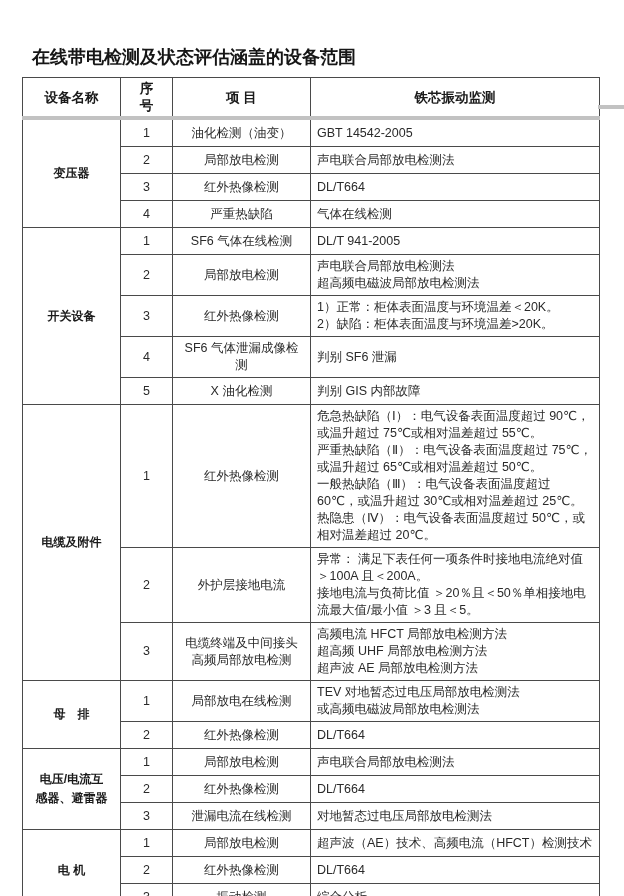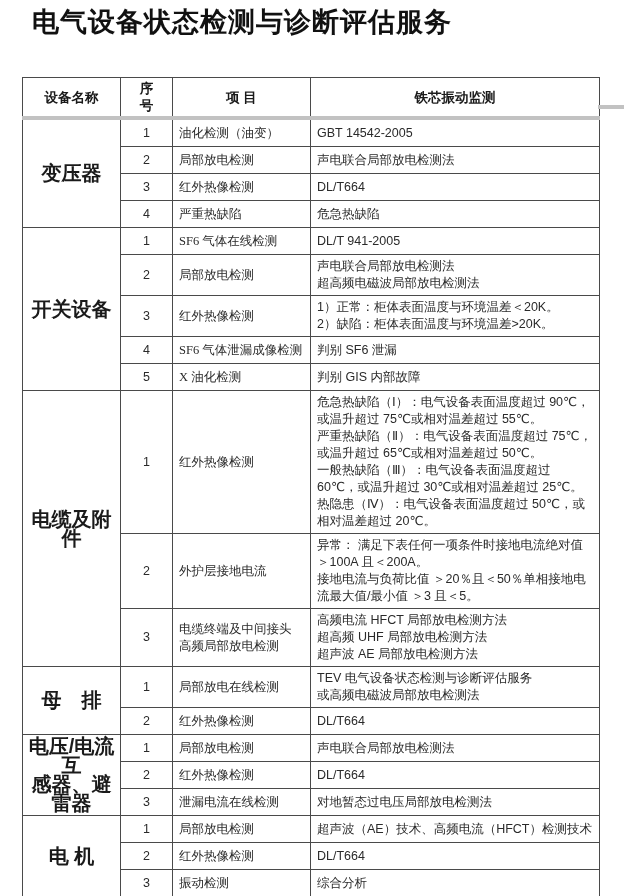--- a/index.html
+++ b/index.html
@@ -59,45 +59,45 @@
     font-weight: bold;
     color: #1a1a1a;
     text-align: center;
     border-bottom: 4px solid #c2c2c2;
     padding: 2px 16px;
   }
   .equipment-table td { height: 20px; }
   td.device-cell {
     text-align: center;
     font-weight: bold;
-    font-size: 20px;
+    font-size: 12px;
     color: #1a1a1a;
     white-space: pre-line;
     line-height: 19px;
     padding: 2px 3px;
   }
   td.seq-cell { text-align: center; padding: 2px 2px; }
-  td.item-cell { text-align: left; white-space: pre-line; font-family: Liberation Serif, serif; }
+  td.item-cell { text-align: center; white-space: pre-line; }
   td.strategy-cell { text-align: left; }
   .strategy-line { margin: 0; }
   
   .header-underline-ext {
     position: absolute;
     top: 105px;
     left: 598px;
     width: 26px;
     height: 4px;
     background: #c2c2c2;
   }
 </style>
 </head>
 <body>
 
 <div class="page">
-  <h1 class="page-title">电气设备状态检测与诊断评估服务</h1>
+  <h2 class="page-subtitle">在线带电检测及状态评估涵盖的设备范围</h2>
 
   <table class="equipment-table">
     <colgroup>
       <col class="c-device">
         <col class="c-seq">
         <col class="c-item">
         <col class="c-strategy">
     </colgroup>
     <thead>
       <tr>
@@ -127,21 +127,21 @@
           <td class="seq-cell">3</td>
           <td class="item-cell">红外热像检测</td>
           <td class="strategy-cell">
             <div class="strategy-line">DL/T664</div>
           </td>
         </tr>
         <tr>
           <td class="seq-cell">4</td>
           <td class="item-cell">严重热缺陷</td>
           <td class="strategy-cell">
-            <div class="strategy-line">危急热缺陷</div>
+            <div class="strategy-line">气体在线检测</div>
           </td>
         </tr>
         <tr>
           <td class="device-cell" rowspan="5">开关设备</td>
           <td class="seq-cell">1</td>
           <td class="item-cell">SF6 气体在线检测</td>
           <td class="strategy-cell">
             <div class="strategy-line">DL/T 941-2005</div>
           </td>
         </tr>
@@ -202,21 +202,21 @@
             <div class="strategy-line">高频电流 HFCT 局部放电检测方法</div>
             <div class="strategy-line">超高频 UHF 局部放电检测方法</div>
             <div class="strategy-line">超声波 AE 局部放电检测方法</div>
           </td>
         </tr>
         <tr>
           <td class="device-cell" rowspan="2">母　排</td>
           <td class="seq-cell">1</td>
           <td class="item-cell">局部放电在线检测</td>
           <td class="strategy-cell">
-            <div class="strategy-line">TEV 电气设备状态检测与诊断评估服务</div>
+            <div class="strategy-line">TEV 对地暂态过电压局部放电检测法</div>
             <div class="strategy-line">或高频电磁波局部放电检测法</div>
           </td>
         </tr>
         <tr>
           <td class="seq-cell">2</td>
           <td class="item-cell">红外热像检测</td>
           <td class="strategy-cell">
             <div class="strategy-line">DL/T664</div>
           </td>
         </tr>

